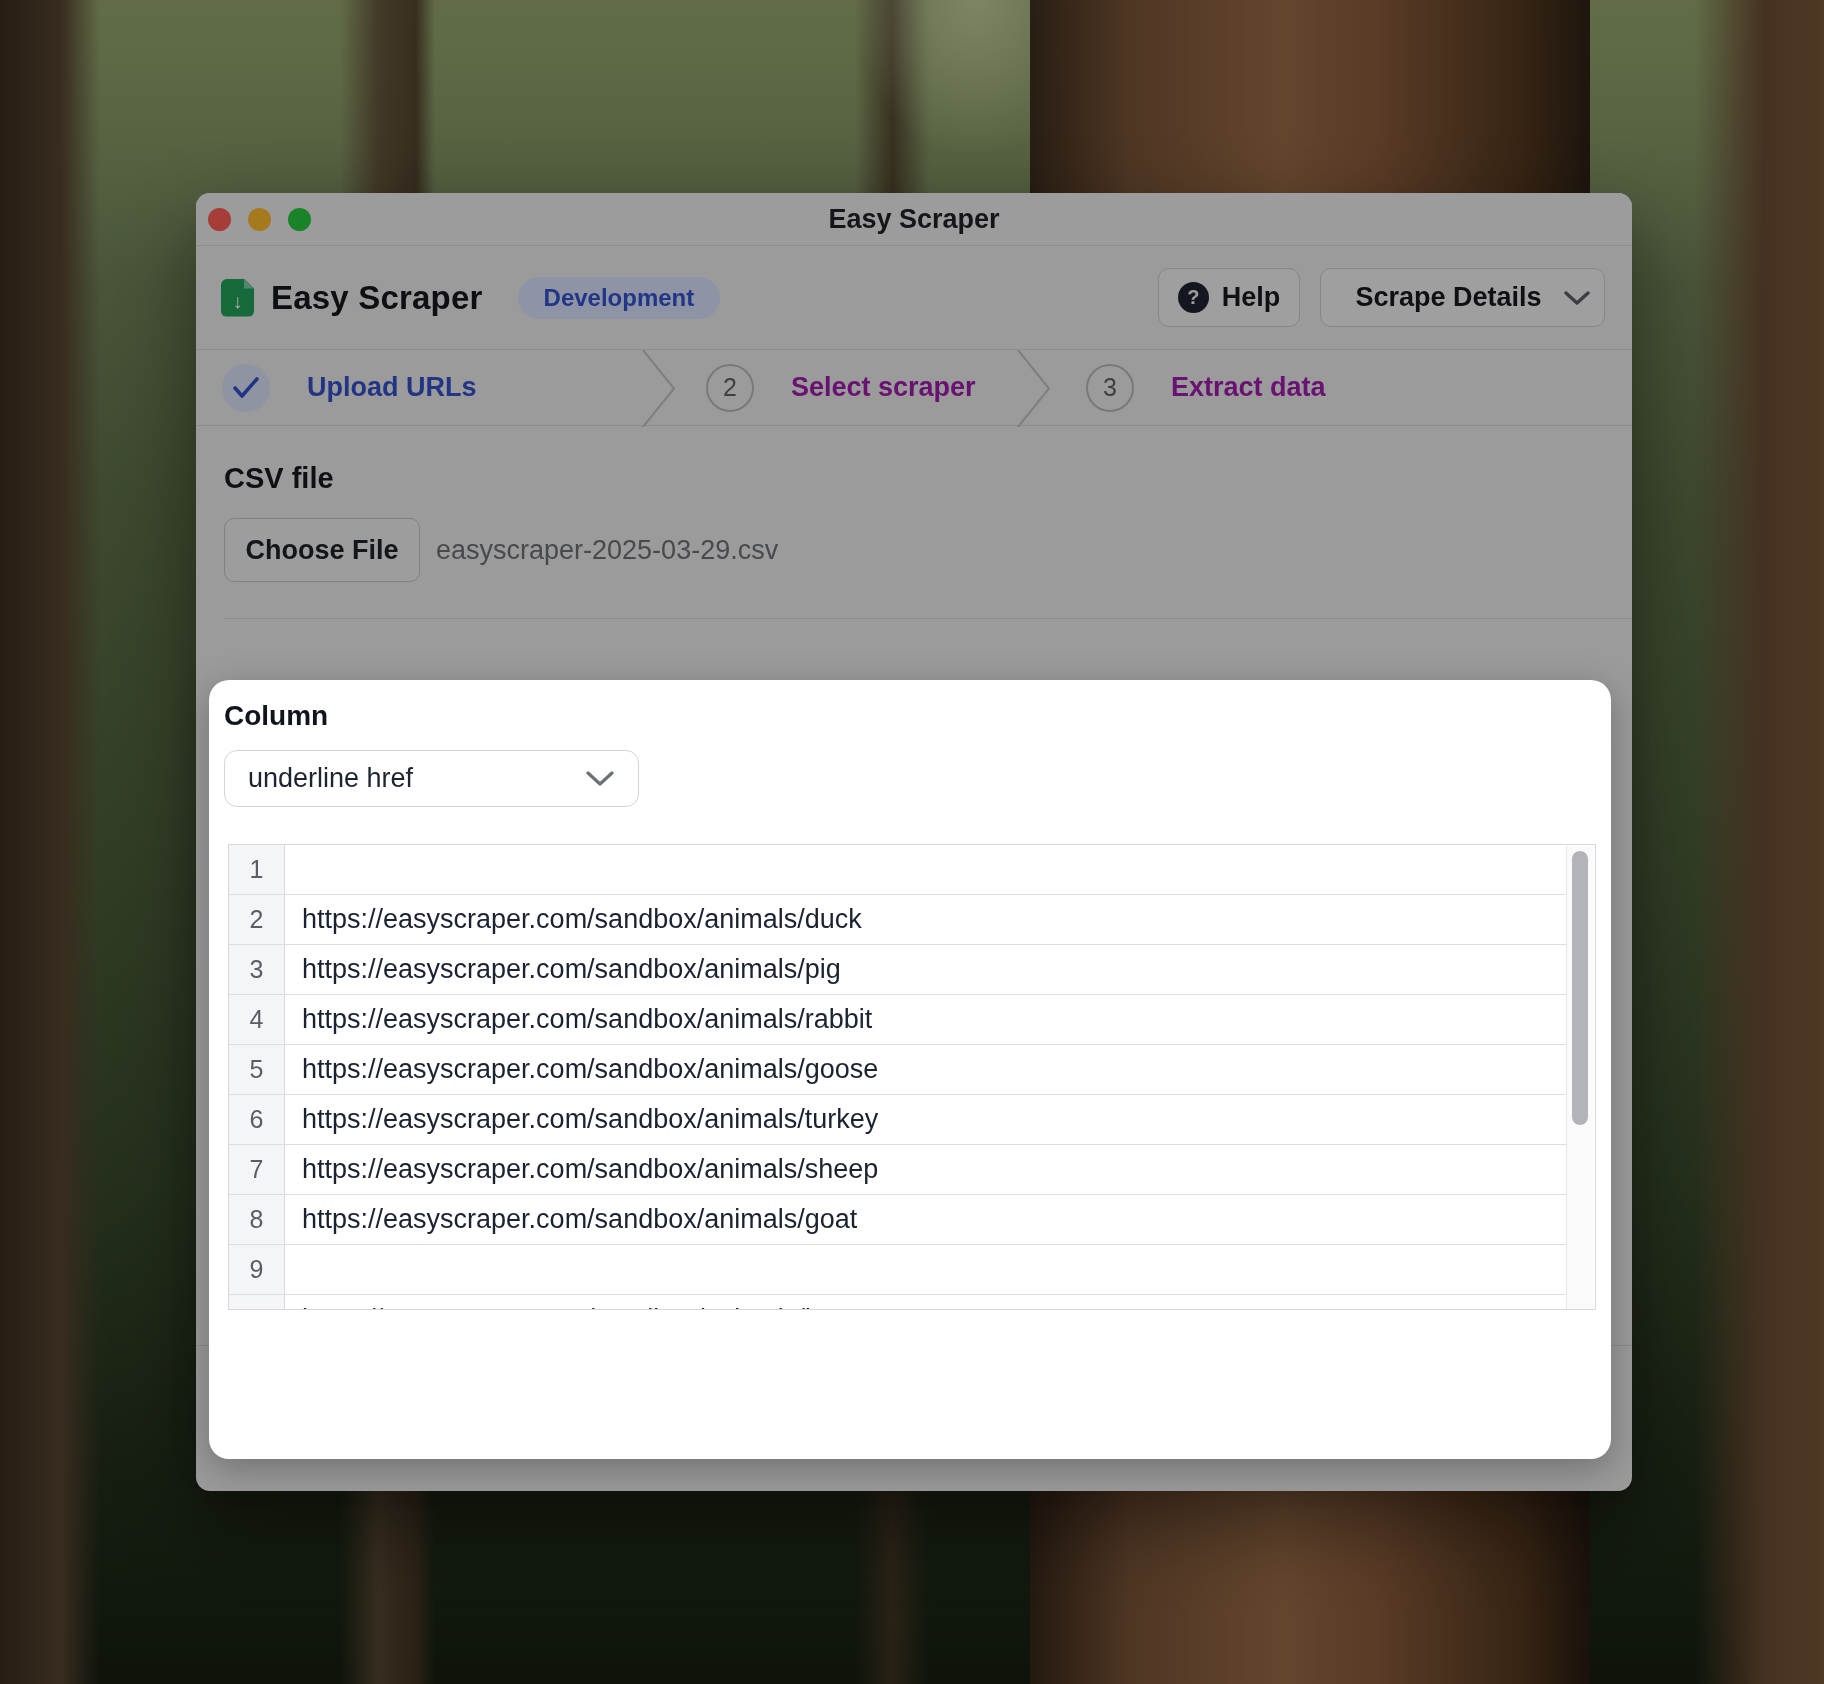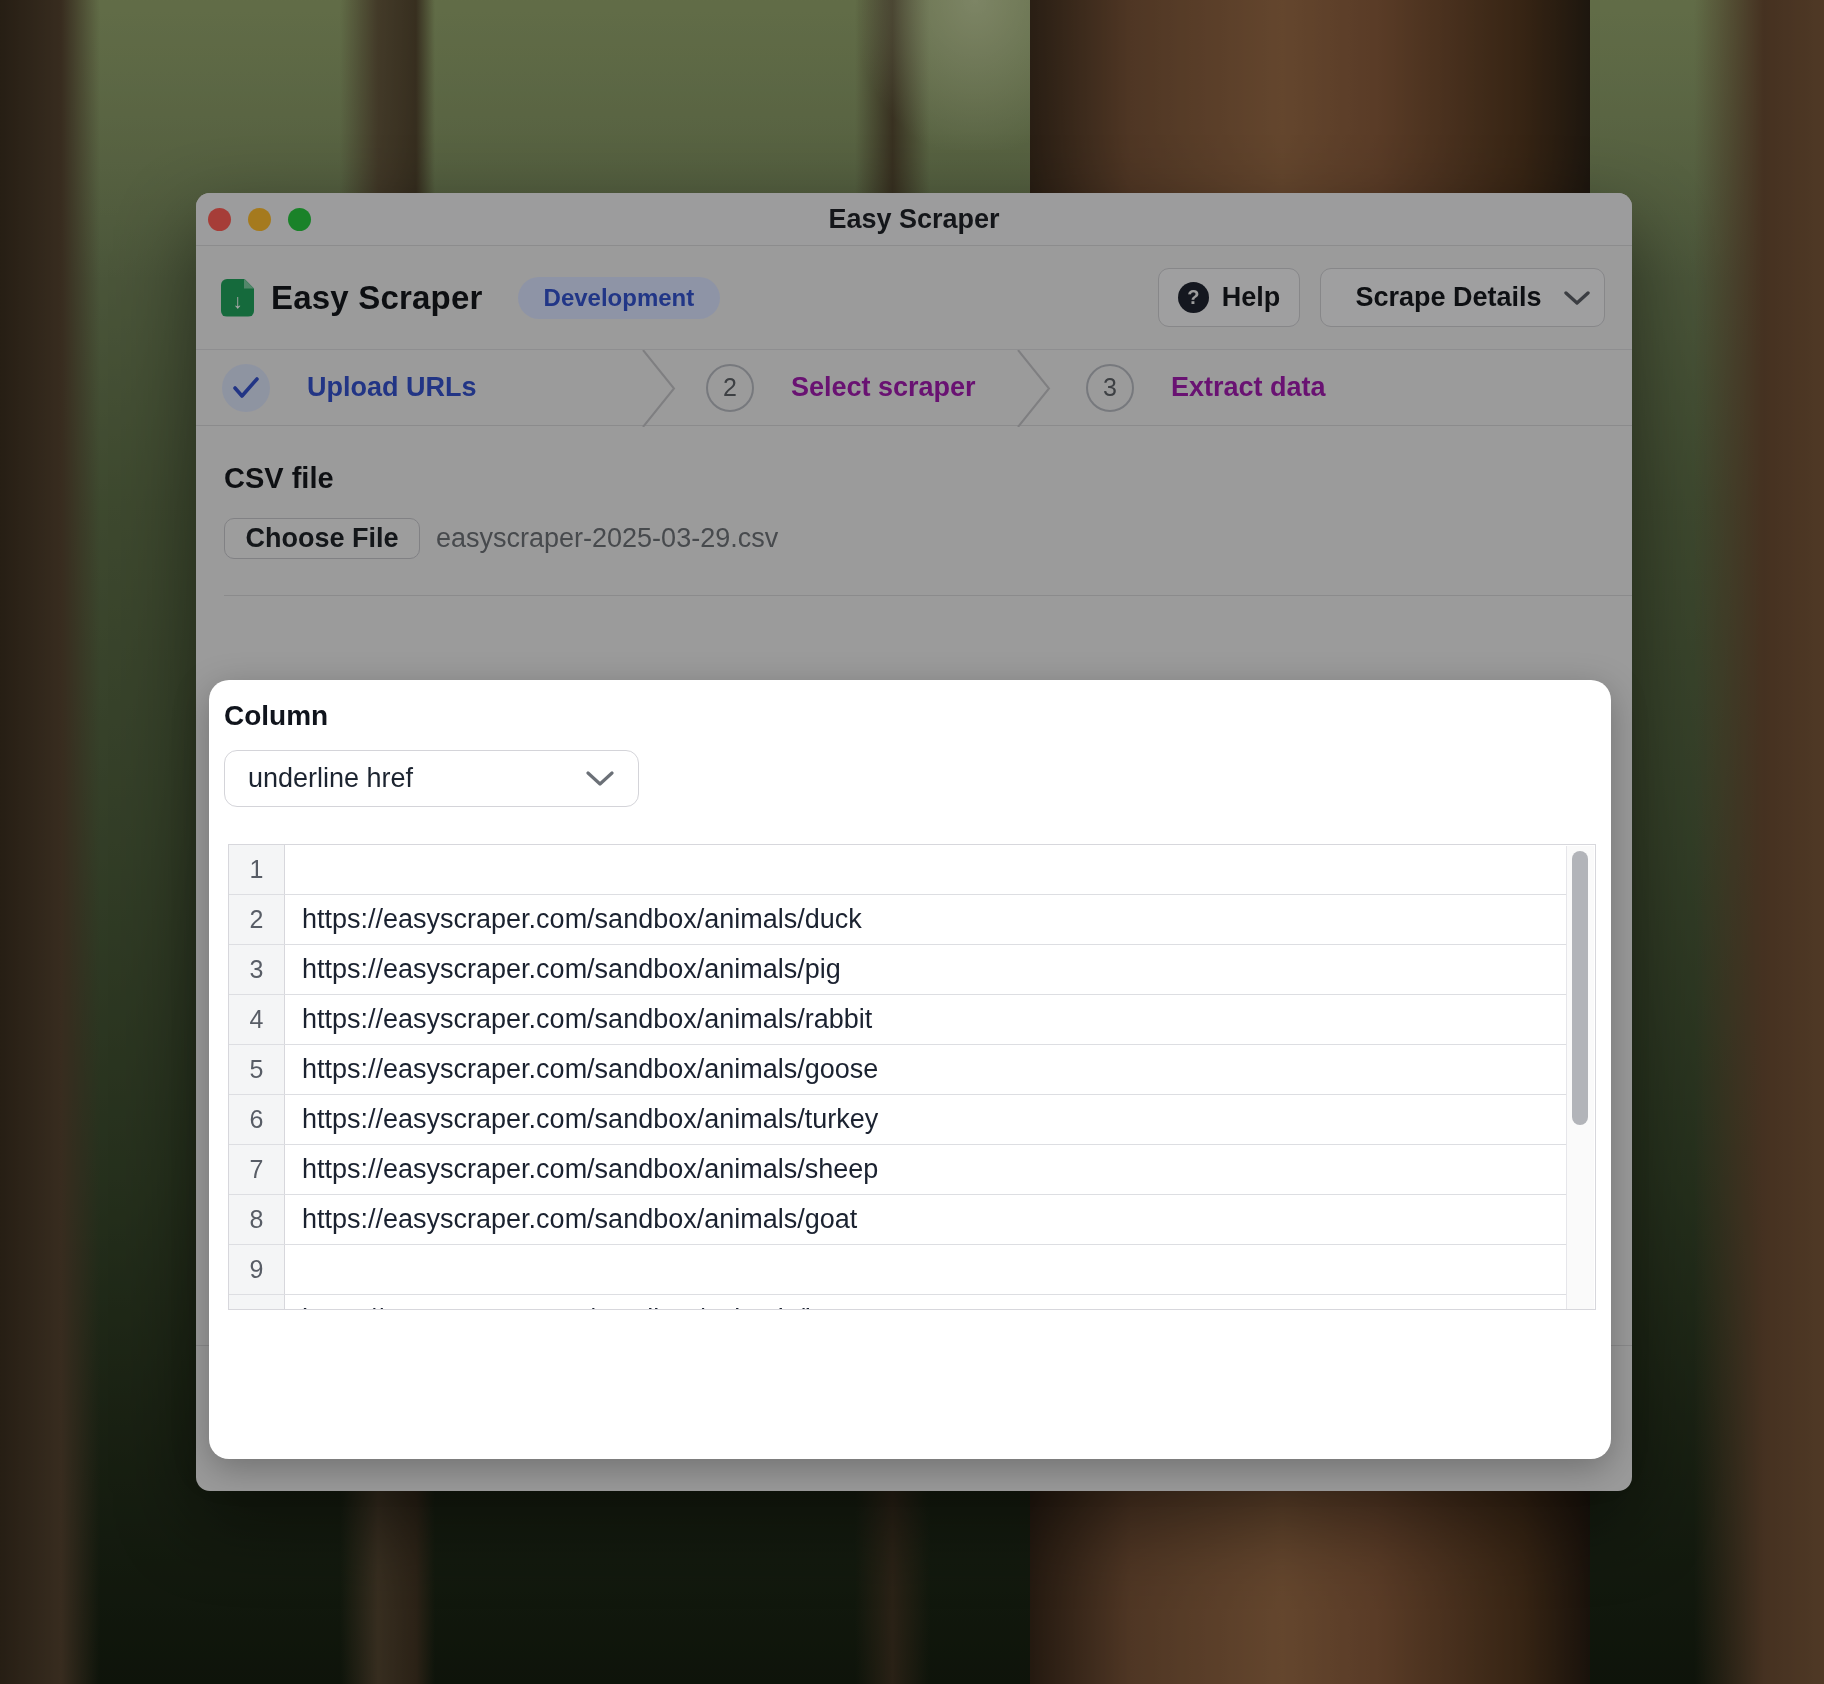--- a/index.html
+++ b/index.html
@@ -65,21 +65,21 @@
   .step-circle.todo { border:2px solid #b7bac1; color:#5f6368; font-size:25px; }
   .step-label { font-size:27px; font-weight:bold; }
   .step.active .step-label { color:#3552cd; }
   .step.upcoming .step-label { color:#a21caf; }
   .wiz-sep { align-self:stretch; flex:none; }
 
   .csv-section { position:relative; padding:36px 0 0 28px; }
   .csv-title { font-size:29px; font-weight:bold; color:#16191e; }
   .csv-sub { font-size:26px; color:#6e7277; margin-top:21px; }
   .csv-row { display:flex; align-items:center; margin-top:23px; }
-  .choose-btn { width:196px; height:41px; border:1.5px solid #c7c7cb; border-radius:10px; background:#f1f1f2;
+  .choose-btn { width:196px; height:64px; border:1.5px solid #c7c7cb; border-radius:10px; background:#f1f1f2;
         display:flex; align-items:center; justify-content:center; font-size:27px; font-weight:bold; color:#202429; }
   .filename { margin-left:16px; font-size:27px; color:#6e7277; }
   .csv-divider { margin-top:36px; border-bottom:1px solid #d6d6d8; }
 
   .footer-divider { position:absolute; left:0; right:0; top:1152px; border-top:1px solid #d6d6d8; }
   .continue-btn { position:absolute; left:1225px; top:1191px; width:178px; height:72px;
         background:#3a5fdb; border:none; border-radius:13px; color:#ffffff;
         font-size:29px; font-weight:bold; font-family:inherit; }
 
   

